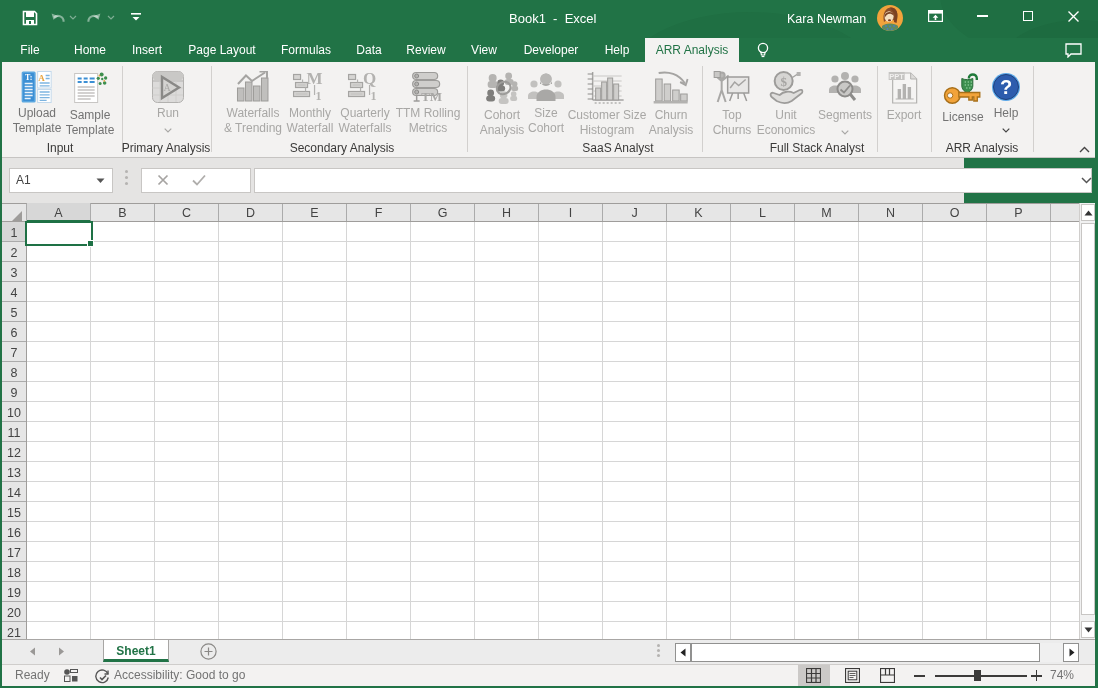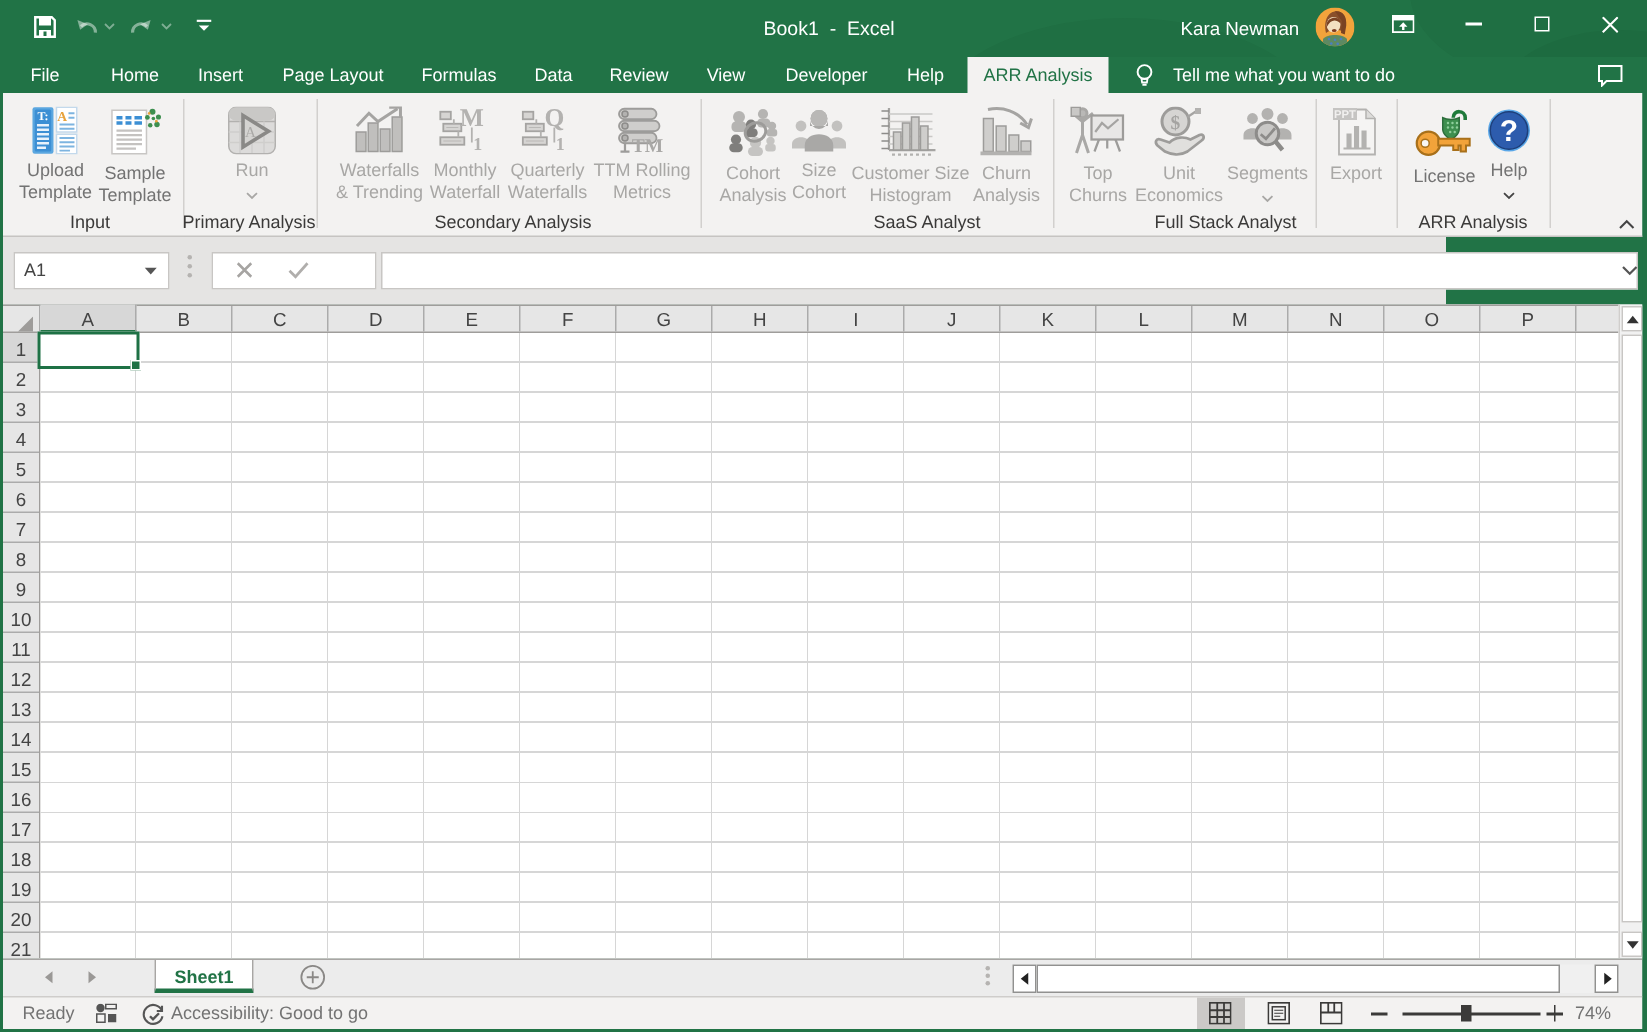--- a/index.html
+++ b/index.html
@@ -126,21 +126,20 @@
   <div class="tab" style="left:484px;">View</div>
   <div class="tab" style="left:551px;">Developer</div>
   <div class="tab" style="left:617px;">Help</div>
   <div id="activetab">ARR Analysis</div>
 
   <svg class="abs" style="left:756px;top:4px;" width="14" height="17" viewBox="0 0 14 17">
     <circle cx="7" cy="6" r="4.6" fill="none" stroke="#fff" stroke-width="1.3"></circle>
     <path d="M5 10.5 L9 10.5 L8.6 13 L5.4 13 Z" fill="none" stroke="#fff" stroke-width="1.2"></path>
     <path d="M5.6 14.5 L8.4 14.5" stroke="#fff" stroke-width="1.2"></path>
   </svg>
-  <div class="abs" style="left:782px;top:0;height:24px;line-height:24px;color:#fff;font-size:12px;">Tell me what you want to do</div>
 
   <svg class="abs" style="left:1065px;top:5px;" width="17" height="15" viewBox="0 0 17 15">
     <path d="M1 1 L16 1 L16 11 L6 11 L3 14 L3 11 L1 11 Z" fill="none" stroke="#fff" stroke-width="1.3"></path>
   </svg>
 </div>
 
 <div class="abs" id="ribbon">
   <div class="rsep" style="left:120px;"></div>
   <div class="rsep" style="left:209px;"></div>
   <div class="rsep" style="left:465px;"></div>

